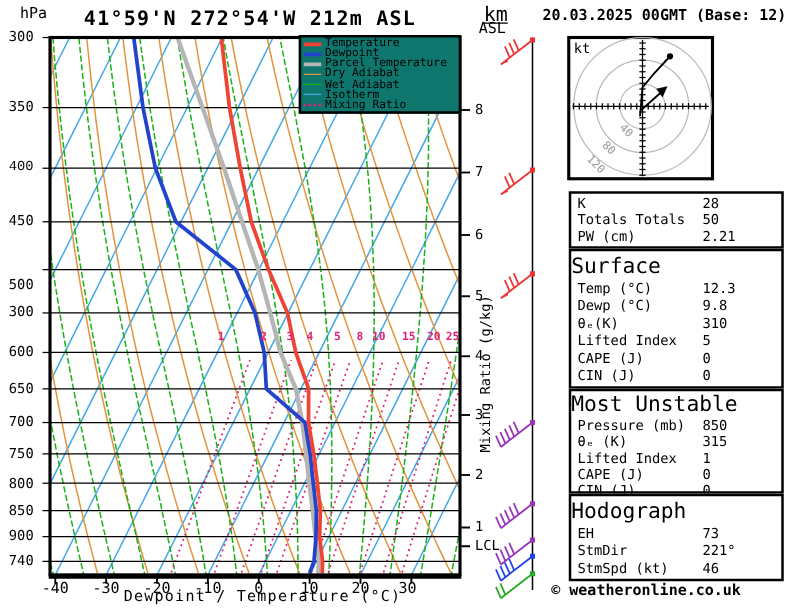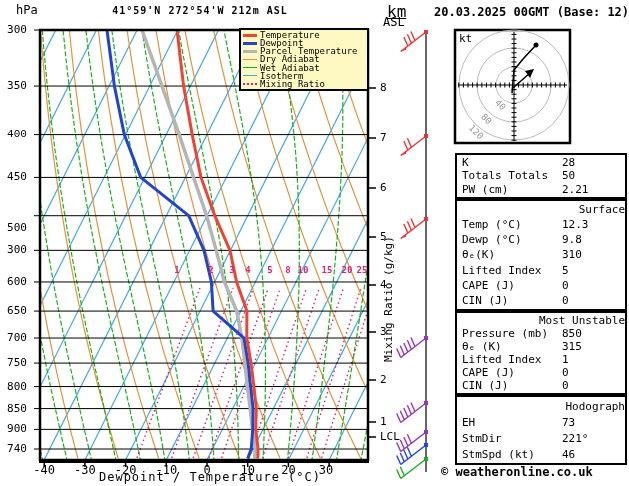--- a/index.html
+++ b/index.html
@@ -1,42 +1,42 @@
 <!DOCTYPE html>
 <html><head>
 <meta charset="utf-8">
 <style>
   html,body{margin:0;padding:0;background:#fff;}
   #canvas{position:relative;width:629px;height:486px;background:#fff;
     font-family:"DejaVu Sans Mono","Liberation Mono",monospace;color:#000;overflow:hidden;}
   .abs{position:absolute;}
-  #title{left:30px;top:5px;width:340px;text-align:center;font-size:10px;font-weight:bold;letter-spacing:1px;}
+  #title{left:30px;top:5px;width:340px;text-align:center;font-size:16px;font-weight:bold;letter-spacing:1px;}
   #hpa-unit{left:16px;top:3px;font-size:12px;}
   #km-unit{left:387px;top:2px;font-size:16px;text-decoration:underline;}
   #asl-unit{left:383px;top:15px;font-size:12px;}
   #datetime{left:434px;top:5px;width:195px;font-size:12px;font-weight:bold;white-space:nowrap;}
   .plabel{font-size:11px;width:30px;text-align:center;}
   .xlabel{font-size:12px;transform:translateX(-50%);}
   .kmlabel{font-size:11px;}
   #xaxis-title{left:60px;top:470px;width:300px;text-align:center;font-size:12px;letter-spacing:1px;}
   #right-axis-label{left:382px;top:222px;height:140px;font-size:11px;writing-mode:vertical-rl;transform:rotate(180deg);white-space:nowrap;}
   .mrlabel{font-size:9px;font-weight:bold;color:#dd2277;transform:translateX(-50%);}
   
-  #legend{left:239px;top:28px;width:130px;height:63px;border:2px solid #000;background:#fef9c3;
+  #legend{left:239px;top:28px;width:130px;height:63px;border:2px solid #000;background:#0f766e;
     display:flex;flex-direction:column;justify-content:space-around;padding:1px 0 1px 2px;box-sizing:border-box;}
   .legrow{display:flex;align-items:center;height:8px;}
   .legsample{width:14px;margin-right:3px;flex:none;}
   .legtext{font-size:9px;line-height:8px;white-space:nowrap;}
   
   #hodo-kt{left:459px;top:32px;font-size:11px;}
   .ringlabel{font-size:9px;color:#999;transform:rotate(45deg);}
   
   .tbox{left:455px;width:172px;border:2px solid #000;background:#fff;box-sizing:border-box;
     display:flex;flex-direction:column;justify-content:space-around;padding:1px 0;}
-  .thead{text-align:right;font-size:11px;}
+  .thead{text-align:left;font-size:17px;}
   .trow{display:flex;font-size:11px;padding-left:5px;}
   .tlab{width:100px;flex:none;white-space:nowrap;}
   .tval{white-space:nowrap;}
   #footer{left:441px;top:465px;font-size:12px;font-weight:bold;white-space:nowrap;}
   svg{position:absolute;left:0;top:0;}
 </style>
 </head>
 <body>
 
 <div id="canvas">

